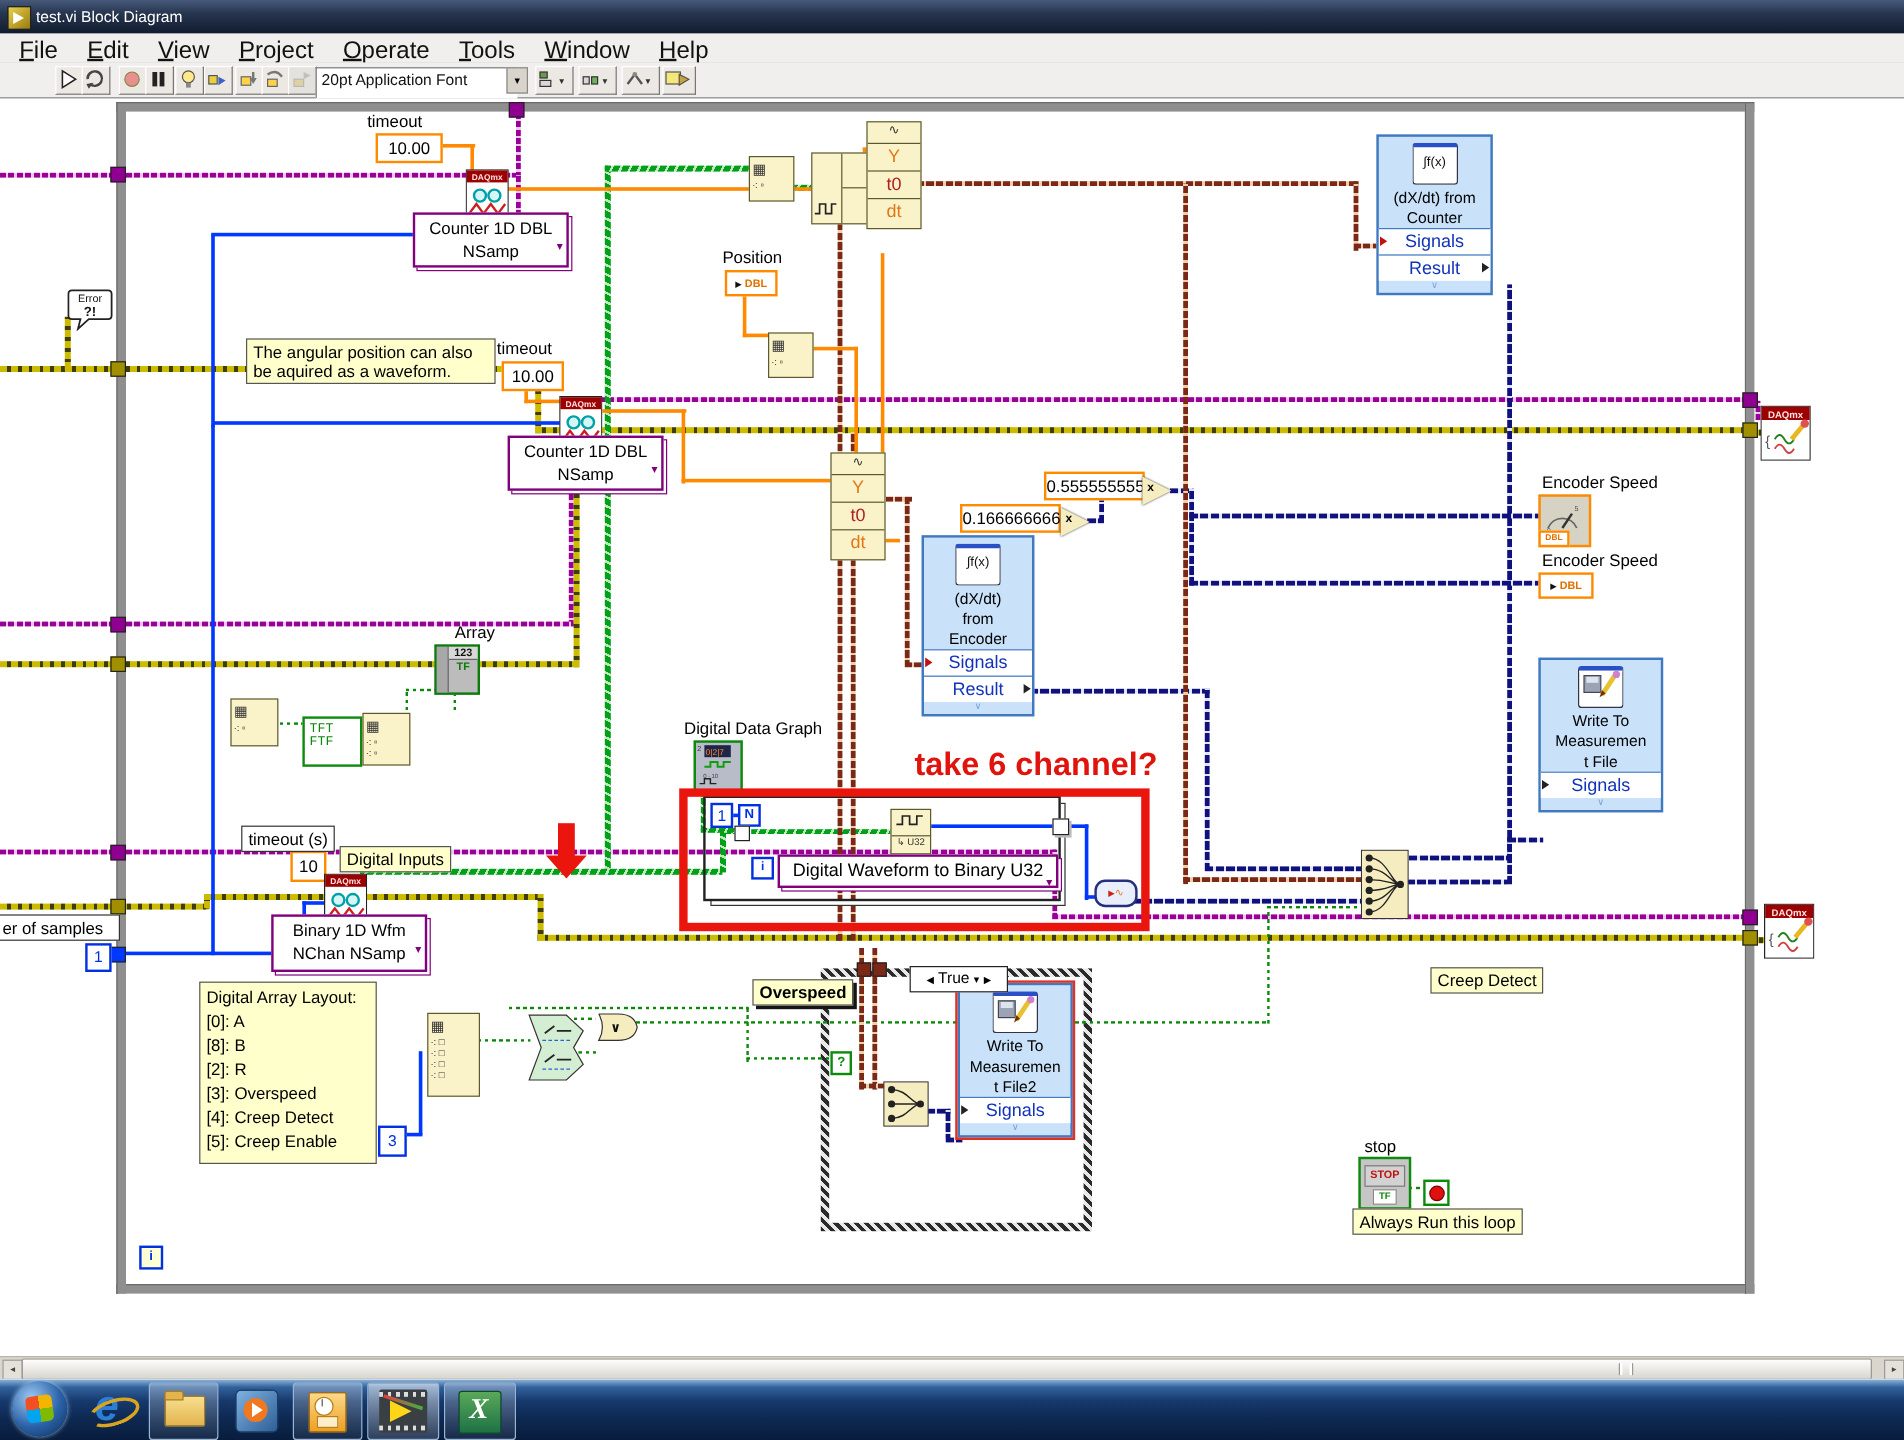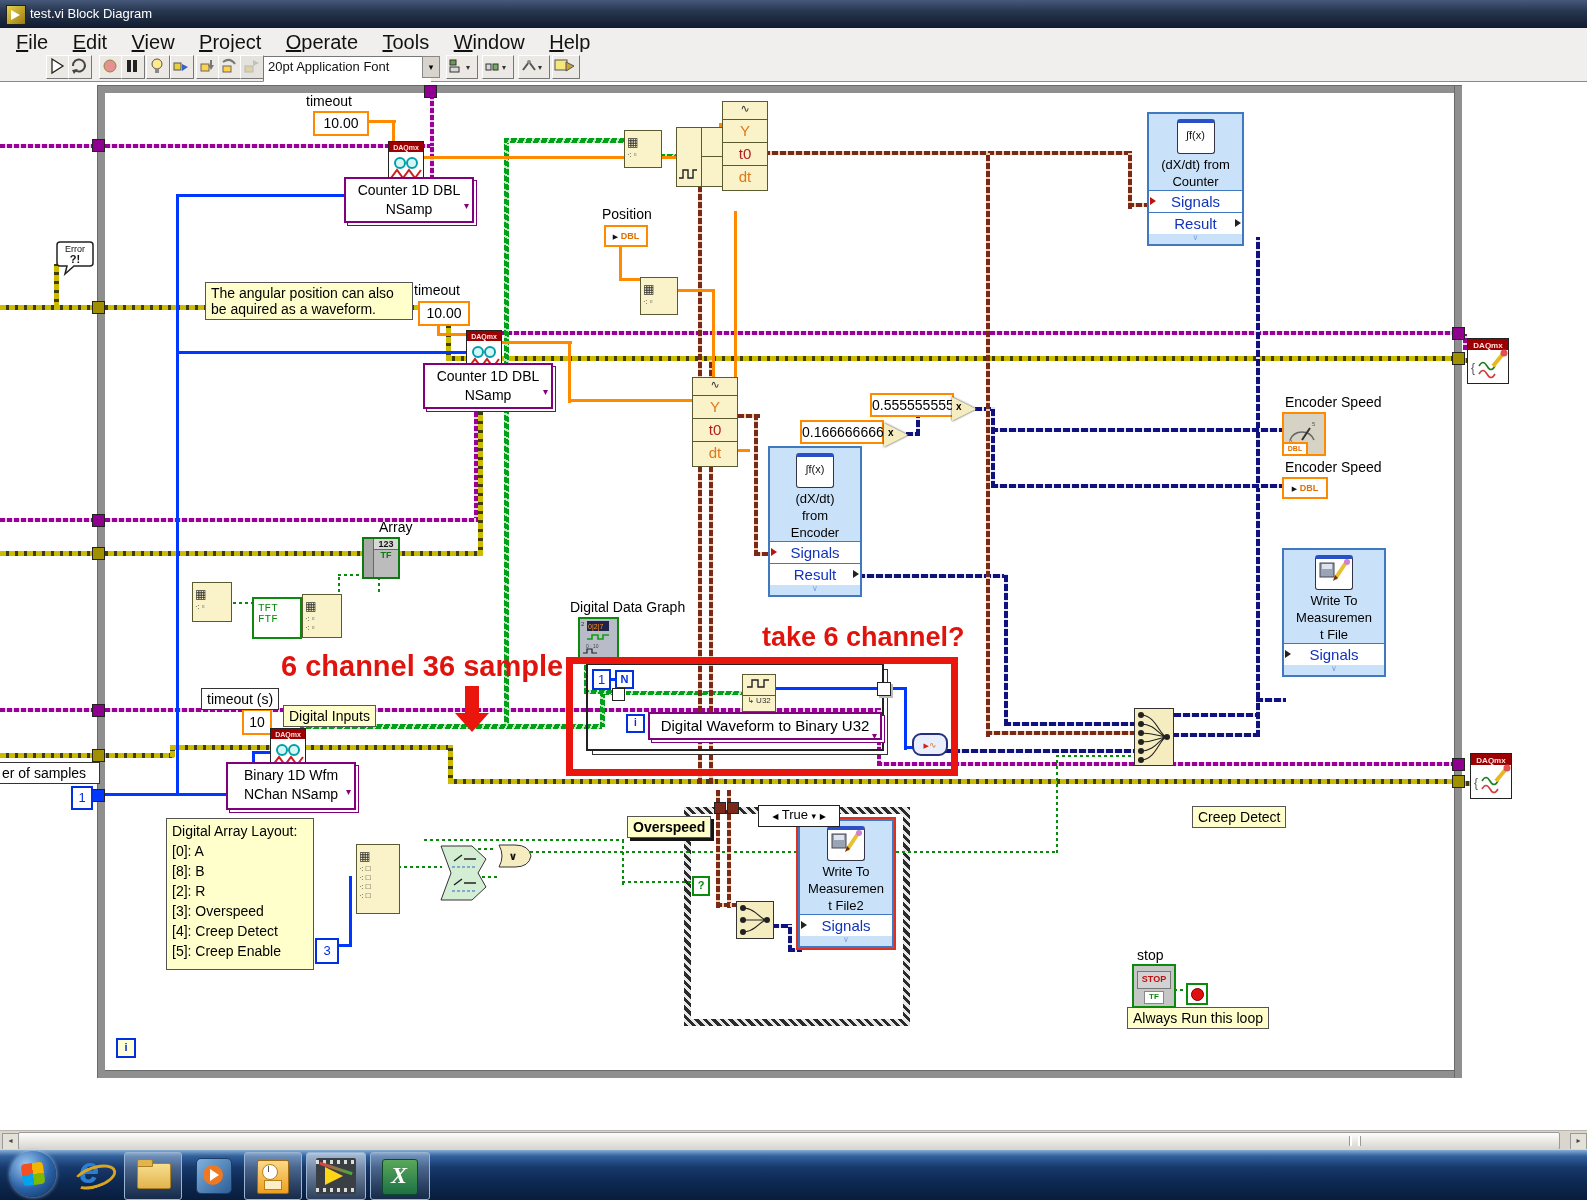--- a/index.html
+++ b/index.html
@@ -195,21 +195,20 @@
     <span>Digital Waveform to Binary U32</span>
     <span class="dd">▾</span>
   </div>
   <div class="abs node" style="left:626px;top:714px;width:15px;height:15px;border:2px solid #0030e0;background:#fff;color:#0030e0;font-weight:bold;font-size:10px;text-align:center;line-height:14px;">i</div>
   <div class="abs node" style="left:912px;top:733px;width:32px;height:19px;border:2px solid #24307e;border-radius:9px;background:#e8eefc;text-align:center;line-height:15px;">
     <span style="color:#d02010;font-size:7px;">▶</span><span style="color:#e07820;font-size:9px;">∿</span>
   </div>
 
   <div id="redrect" class="abs" style="left:566px;top:657px;width:378px;height:105px;"></div>
   <div class="abs redtxt" style="left:762px;top:622px;font-size:27px;">take 6 channel?</div>
-  <div class="abs redtxt" style="left:281px;top:650px;font-size:29px;">6 channel 36 sample</div>
   <div class="abs" style="left:465px;top:686px;width:14px;height:28px;background:#ea150d;z-index:6;"></div>
   <div class="abs" style="left:455px;top:713px;width:0;height:0;border-left:17px solid transparent;border-right:17px solid transparent;border-top:19px solid #ea150d;z-index:6;"></div>
 
   <div class="abs node" style="left:56px;top:240px;z-index:3;">
     <svg width="40" height="36">
       <path d="M4 2 h30 q3 0 3 3 v18 q0 3 -3 3 h-16 l-9 8 2 -8 h-7 q-3 0 -3 -3 v-18 q0 -3 3 -3" fill="#fff" stroke="#222" stroke-width="1.5"></path>
       <text x="19" y="12" text-anchor="middle" font-size="9" fill="#111">Error</text>
       <text x="19" y="23" text-anchor="middle" font-size="11" font-weight="bold" fill="#111">?!</text>
     </svg>
   </div>

